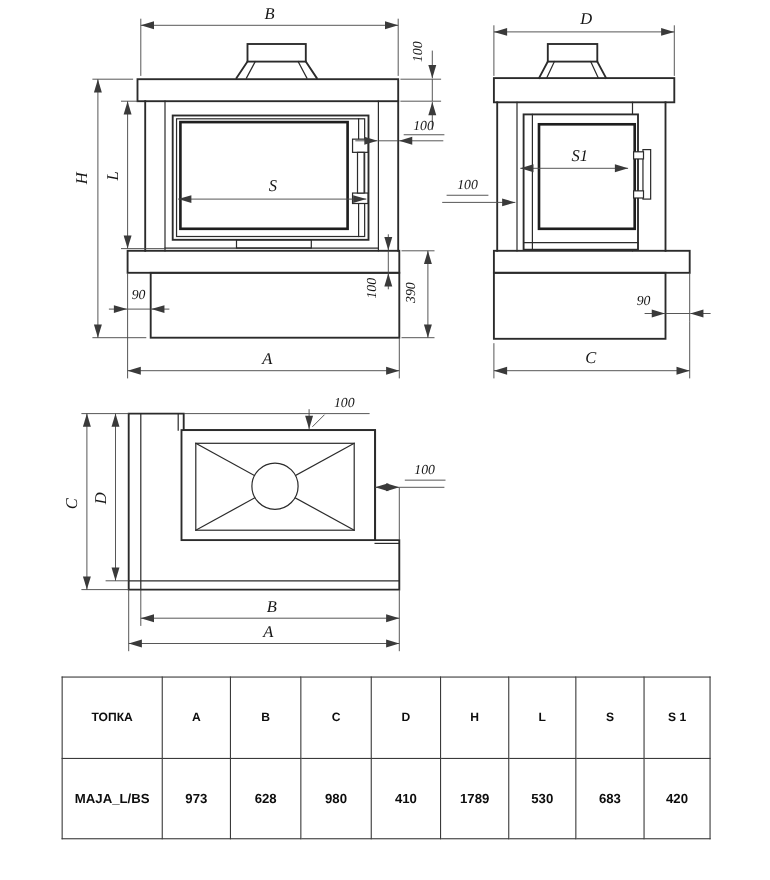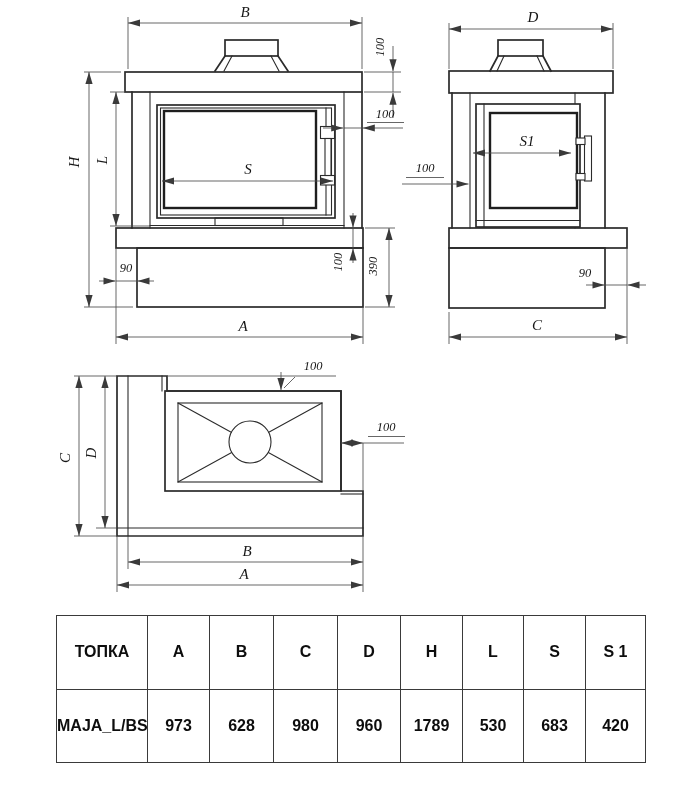--- a/index.html
+++ b/index.html
@@ -10,22 +10,22 @@
   .obj2{stroke:#2b2b2b;stroke-width:1.1;fill:none;stroke-linecap:square;}
   .objf{stroke:#2b2b2b;stroke-width:1.7;fill:#fff;}
   .obj2f{stroke:#2b2b2b;stroke-width:1.1;fill:#fff;}
   .glass{stroke:#1e1e1e;stroke-width:2.4;fill:none;}
   .dim{stroke:#4b4b4b;stroke-width:.85;fill:none;}
   .lbl{font-family:"Liberation Serif",serif;font-style:italic;font-size:15px;fill:#161616;text-anchor:middle;}
   .num{font-family:"Liberation Serif",serif;font-style:italic;font-size:12.5px;fill:#161616;text-anchor:middle;}
   #spec{position:absolute;left:56px;top:615px;width:589px;height:148px;
         border-collapse:collapse;table-layout:fixed;}
   #spec th,#spec td{border:1.4px solid #3a3a3a;text-align:center;vertical-align:middle;
-        font-weight:700;color:#0d0d0d;font-size:16px;padding:0;height:28px;}
-  #spec th{font-size:16px;}
+        font-weight:700;color:#0d0d0d;font-size:12px;padding:0;height:28px;}
+  #spec th{font-size:11px;}
 </style>
 </head>
 <body>
 
 <div id="page">
 
 <svg width="700" height="610" viewBox="0 0 700 610">
   <defs>
     <marker id="arw" markerUnits="userSpaceOnUse" markerWidth="14" markerHeight="10" viewBox="0 0 14 10" refX="13" refY="5" orient="auto-start-reverse">
       <path d="M13,5 L1,1.4 L1,8.6 Z" fill="#3a3a3a"></path>
@@ -214,21 +214,21 @@
     <th>H</th>
     <th>L</th>
     <th>S</th>
     <th>S 1</th>
   </tr>
   <tr>
     <td>MAJA_L/BS</td>
     <td>973</td>
     <td>628</td>
     <td>980</td>
-    <td>960</td>
+    <td>410</td>
     <td>1789</td>
     <td>530</td>
     <td>683</td>
     <td>420</td>
   </tr>
 </tbody>
     </table>
 
 </div>
 

